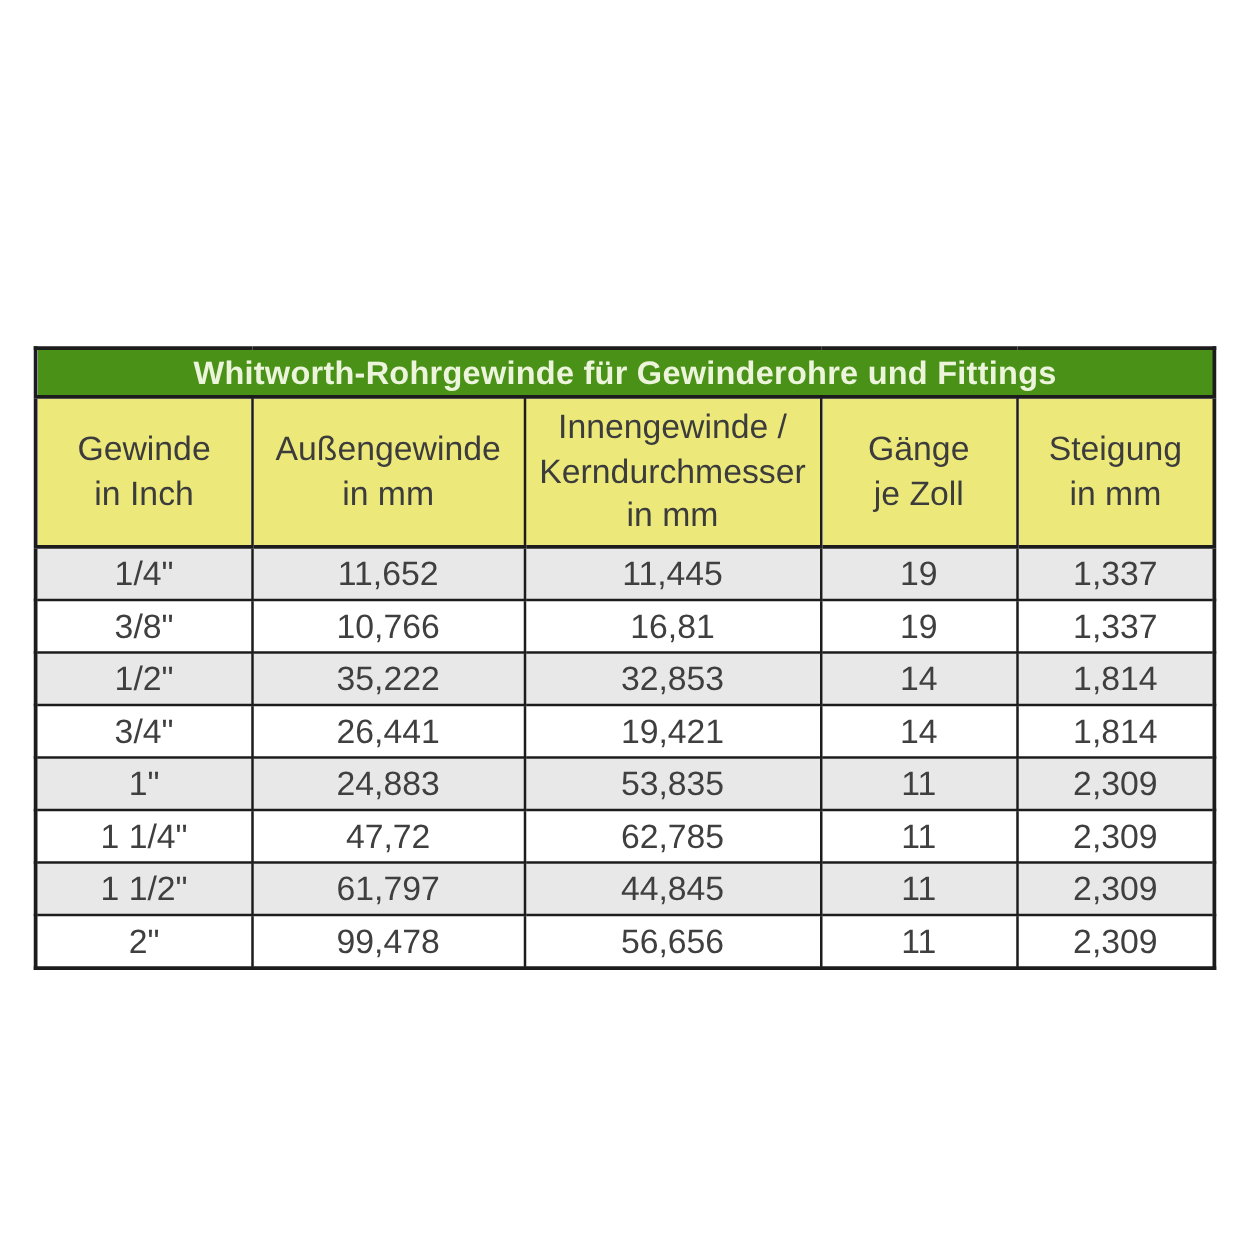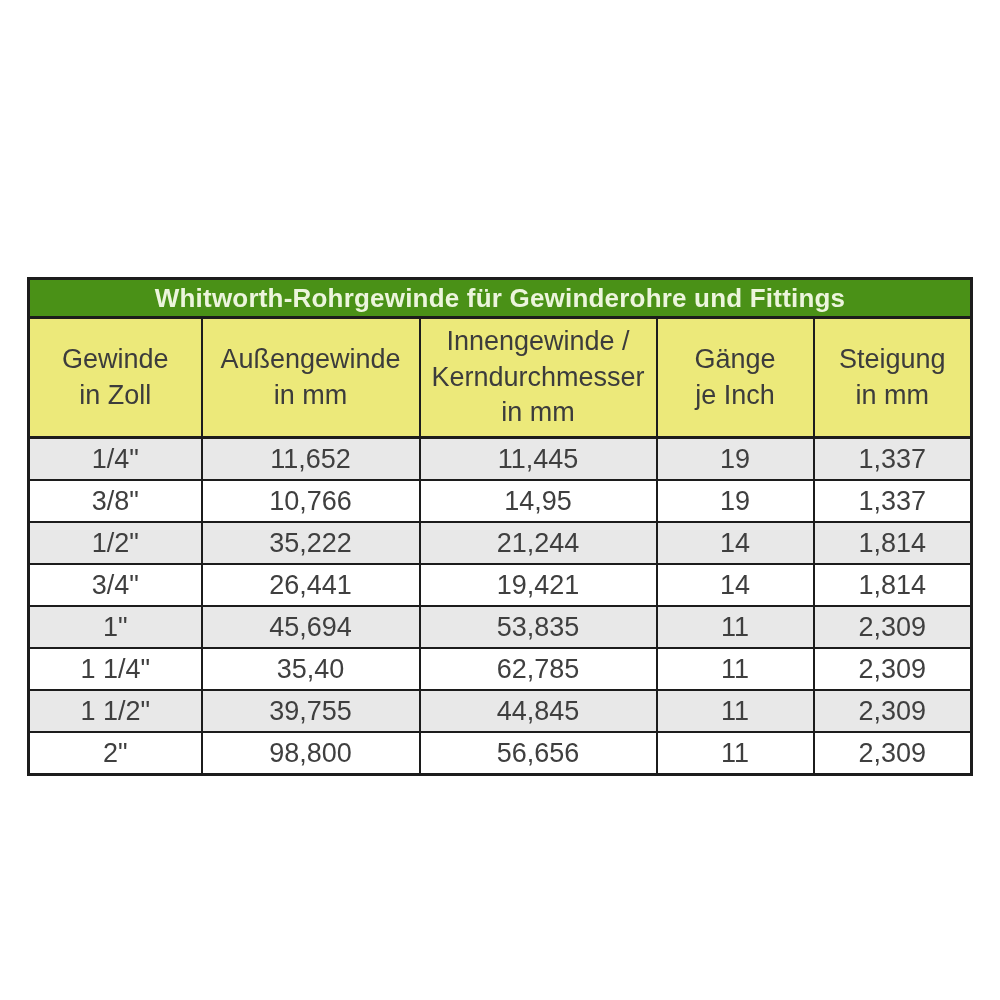--- a/index.html
+++ b/index.html
@@ -72,85 +72,85 @@
       <col style="width:237px">
       <col style="width:157px">
       <col style="width:158px">
     </colgroup>
     <thead>
       <tr>
         <th class="title-cell" colspan="5">Whitworth-Rohrgewinde für Gewinderohre und Fittings</th>
       </tr>
       <tr>
         <th class="header-cell">Gewinde
-in Zoll</th>
+in Inch</th>
         <th class="header-cell">Außengewinde
 in mm</th>
         <th class="header-cell">Innengewinde /
 Kerndurchmesser
 in mm</th>
         <th class="header-cell">Gänge
-je Inch</th>
+je Zoll</th>
         <th class="header-cell">Steigung
 in mm</th>
       </tr>
     </thead>
     <tbody>
         <tr class="alt">
       <td class="data-cell">1/4"</td>
       <td class="data-cell">11,652</td>
       <td class="data-cell">11,445</td>
       <td class="data-cell">19</td>
       <td class="data-cell">1,337</td>
     </tr>
         <tr>
       <td class="data-cell">3/8"</td>
       <td class="data-cell">10,766</td>
-      <td class="data-cell">14,95</td>
+      <td class="data-cell">16,81</td>
       <td class="data-cell">19</td>
       <td class="data-cell">1,337</td>
     </tr>
         <tr class="alt">
       <td class="data-cell">1/2"</td>
       <td class="data-cell">35,222</td>
-      <td class="data-cell">21,244</td>
+      <td class="data-cell">32,853</td>
       <td class="data-cell">14</td>
       <td class="data-cell">1,814</td>
     </tr>
         <tr>
       <td class="data-cell">3/4"</td>
       <td class="data-cell">26,441</td>
       <td class="data-cell">19,421</td>
       <td class="data-cell">14</td>
       <td class="data-cell">1,814</td>
     </tr>
         <tr class="alt">
       <td class="data-cell">1"</td>
-      <td class="data-cell">45,694</td>
+      <td class="data-cell">24,883</td>
       <td class="data-cell">53,835</td>
       <td class="data-cell">11</td>
       <td class="data-cell">2,309</td>
     </tr>
         <tr>
       <td class="data-cell">1 1/4"</td>
-      <td class="data-cell">35,40</td>
+      <td class="data-cell">47,72</td>
       <td class="data-cell">62,785</td>
       <td class="data-cell">11</td>
       <td class="data-cell">2,309</td>
     </tr>
         <tr class="alt">
       <td class="data-cell">1 1/2"</td>
-      <td class="data-cell">39,755</td>
+      <td class="data-cell">61,797</td>
       <td class="data-cell">44,845</td>
       <td class="data-cell">11</td>
       <td class="data-cell">2,309</td>
     </tr>
         <tr>
       <td class="data-cell">2"</td>
-      <td class="data-cell">98,800</td>
+      <td class="data-cell">99,478</td>
       <td class="data-cell">56,656</td>
       <td class="data-cell">11</td>
       <td class="data-cell">2,309</td>
     </tr>
       </tbody>
   </table>
 
 </div>
 
 </body></html>

